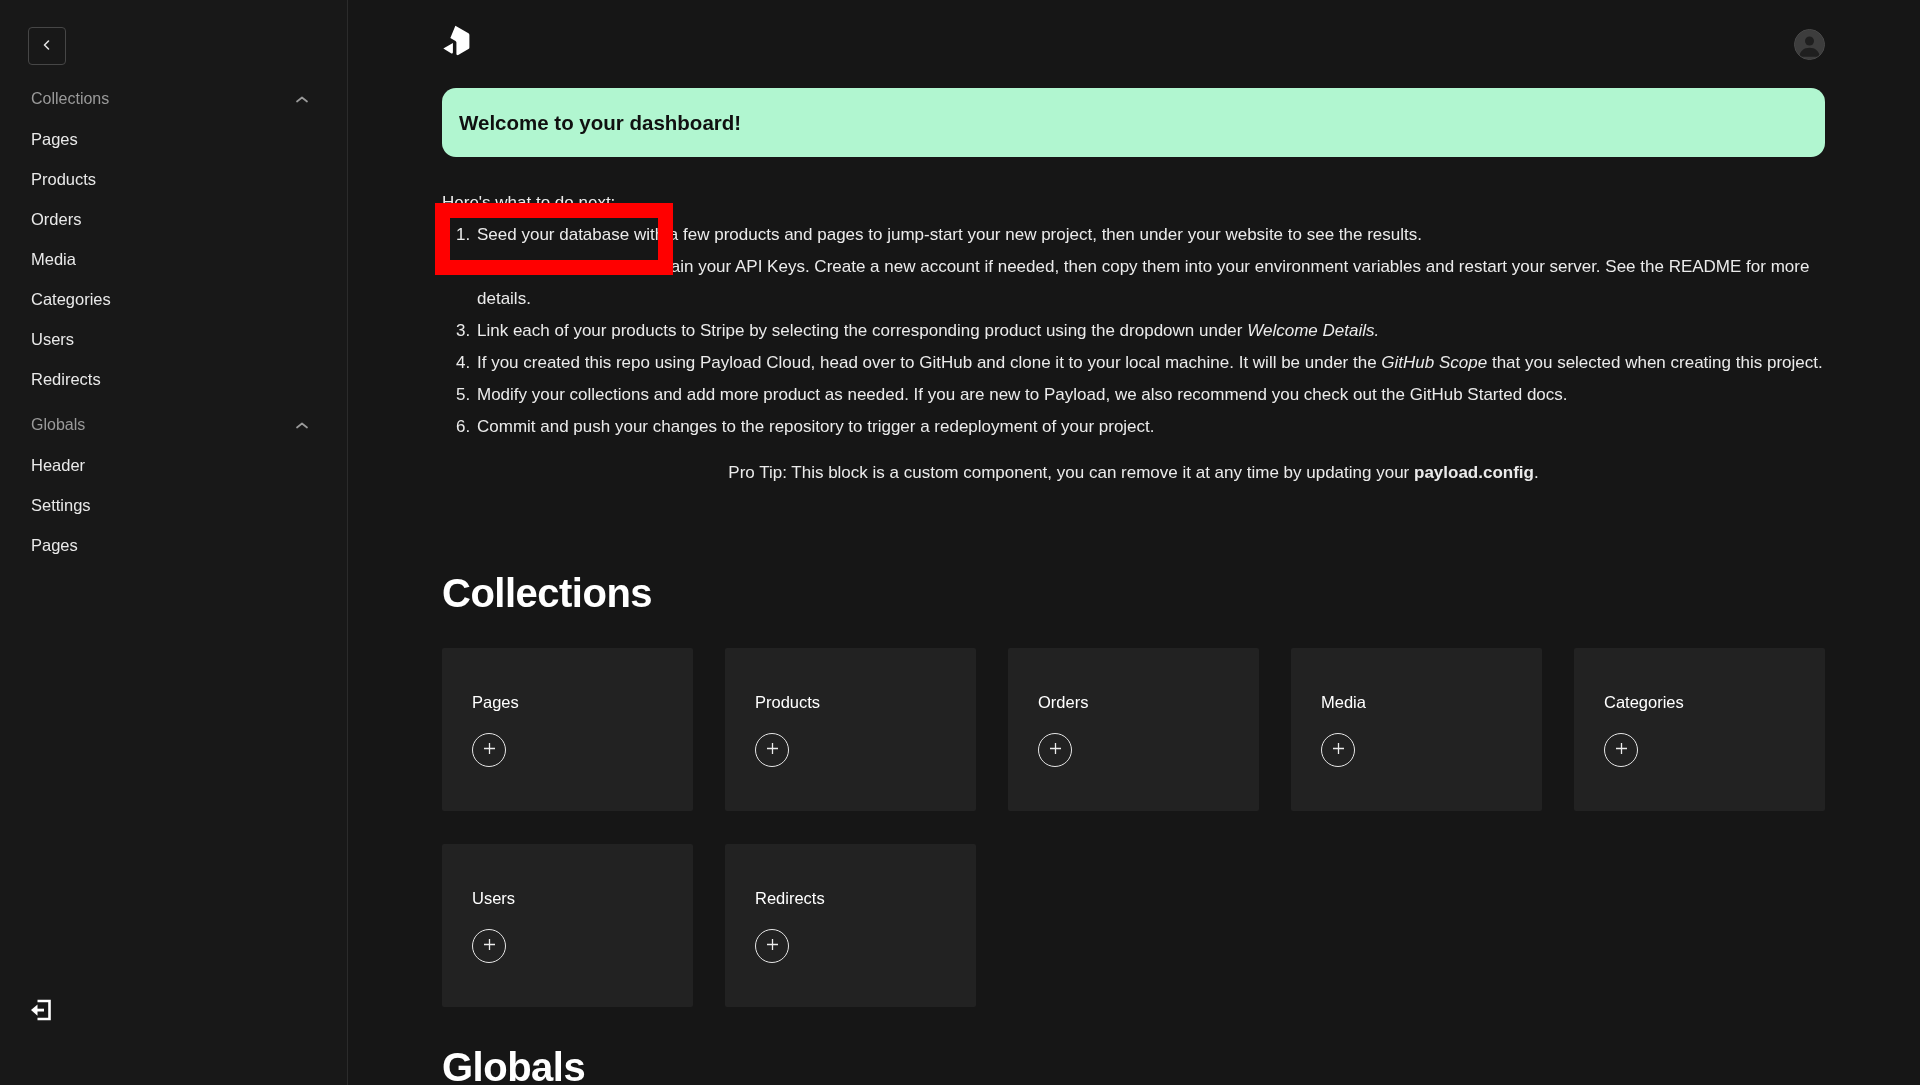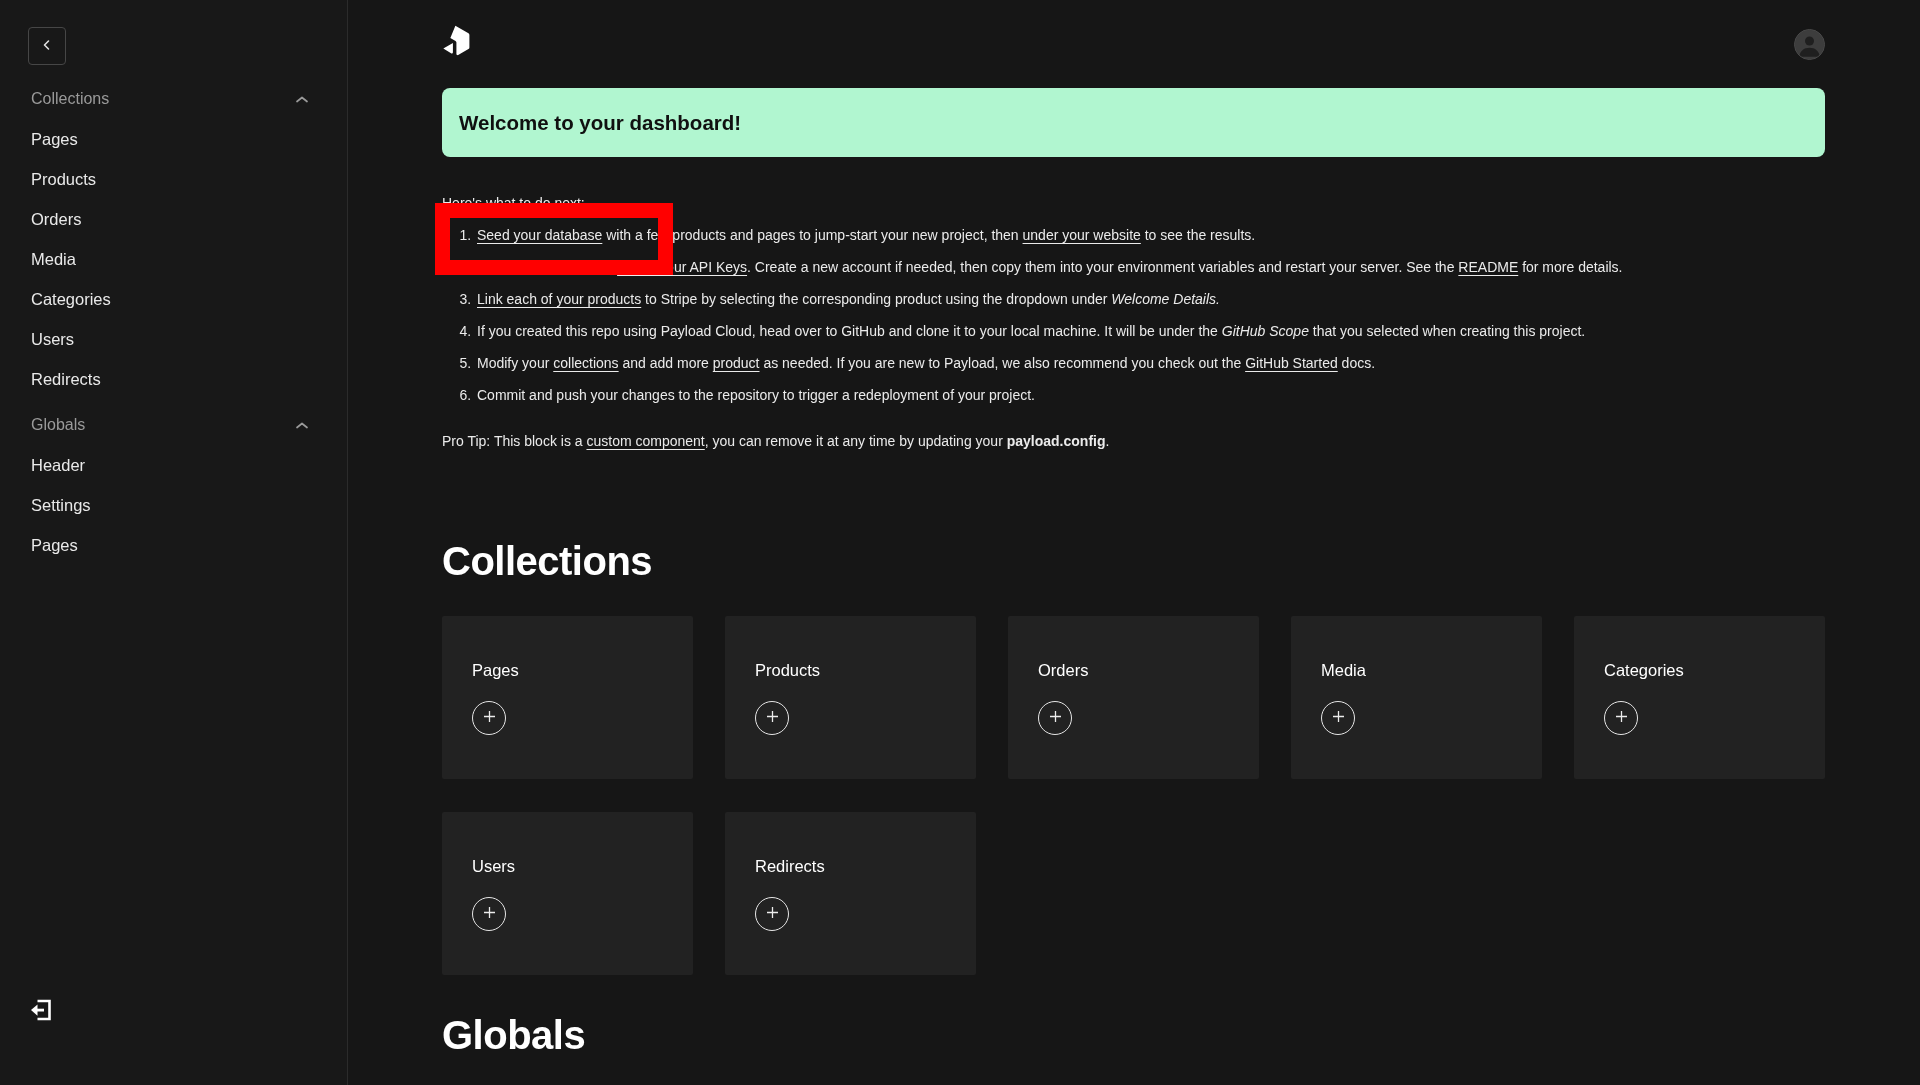--- a/index.html
+++ b/index.html
@@ -62,33 +62,33 @@
   .avatar {
     width:31px; height:31px; border-radius:50%;
     overflow:hidden; cursor:pointer;
     border:1px solid #4a4a4a;
     background:#3d3d3d;
   }
   .banner {
     margin-top:24px;
     height:69px;
     background:var(--banner-bg, #b1f6d0);
-    border-radius:8px;
+    border-radius:14px;
     display:flex; align-items:center;
     padding:0 17px;
     color:#101010;
     font-size:20.5px;
     font-weight:bold;
   }
-  .intro { margin-top:30px; font-size:14px; line-height:32px; }
+  .intro { margin-top:30px; font-size:17px; line-height:32px; }
   .intro-title { color:#ebebeb; }
   .instructions { margin:0; padding-left:33px; }
   .instructions li { padding-left:2px; }
-  .pro-tip { margin-top:14px; }
-  a.inline-link { color:inherit; text-decoration:underline; text-underline-offset:2.5px; cursor:pointer; }
+  .pro-tip { margin-top:14px;text-align:center; }
+  a.inline-link { color:inherit; text-underline-offset:2.5px; cursor:pointer; }
   .section-title {
     margin-top:80px;
     font-size:40px;
     line-height:48px;
     font-weight:bold;
     color:#ffffff;
     letter-spacing:-0.5px;
   }
   .card-grid {
     margin-top:31px;

